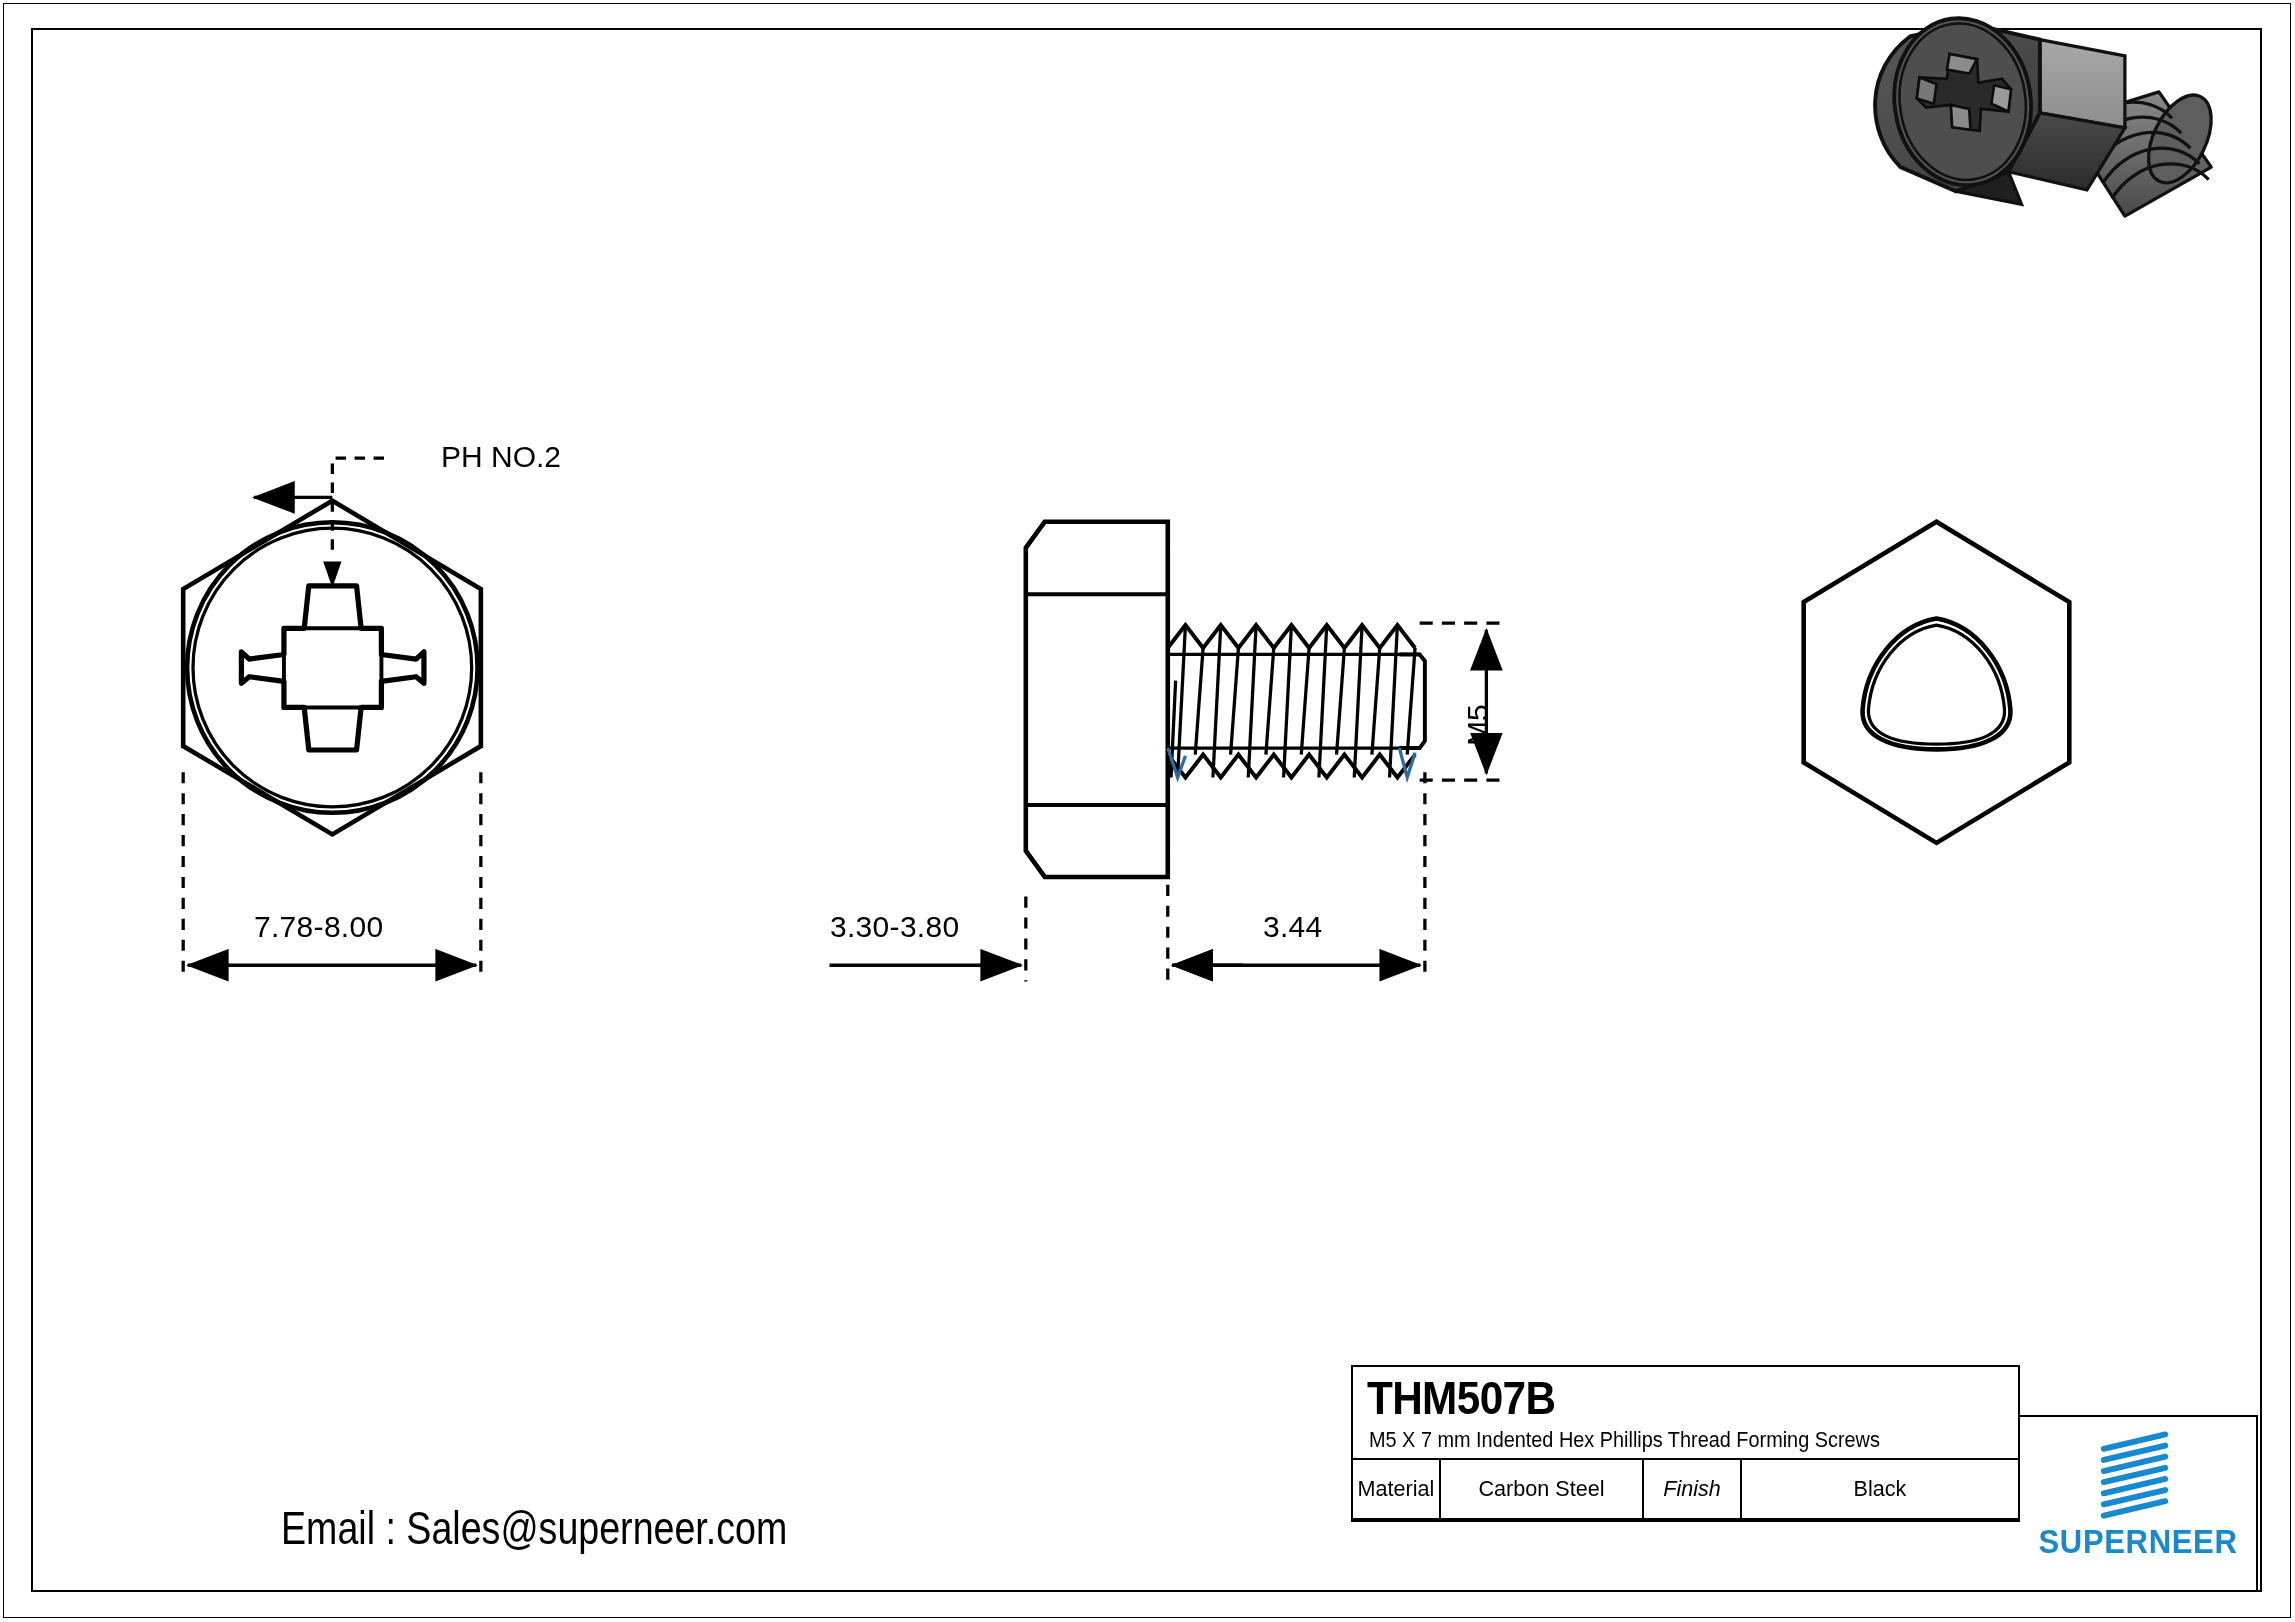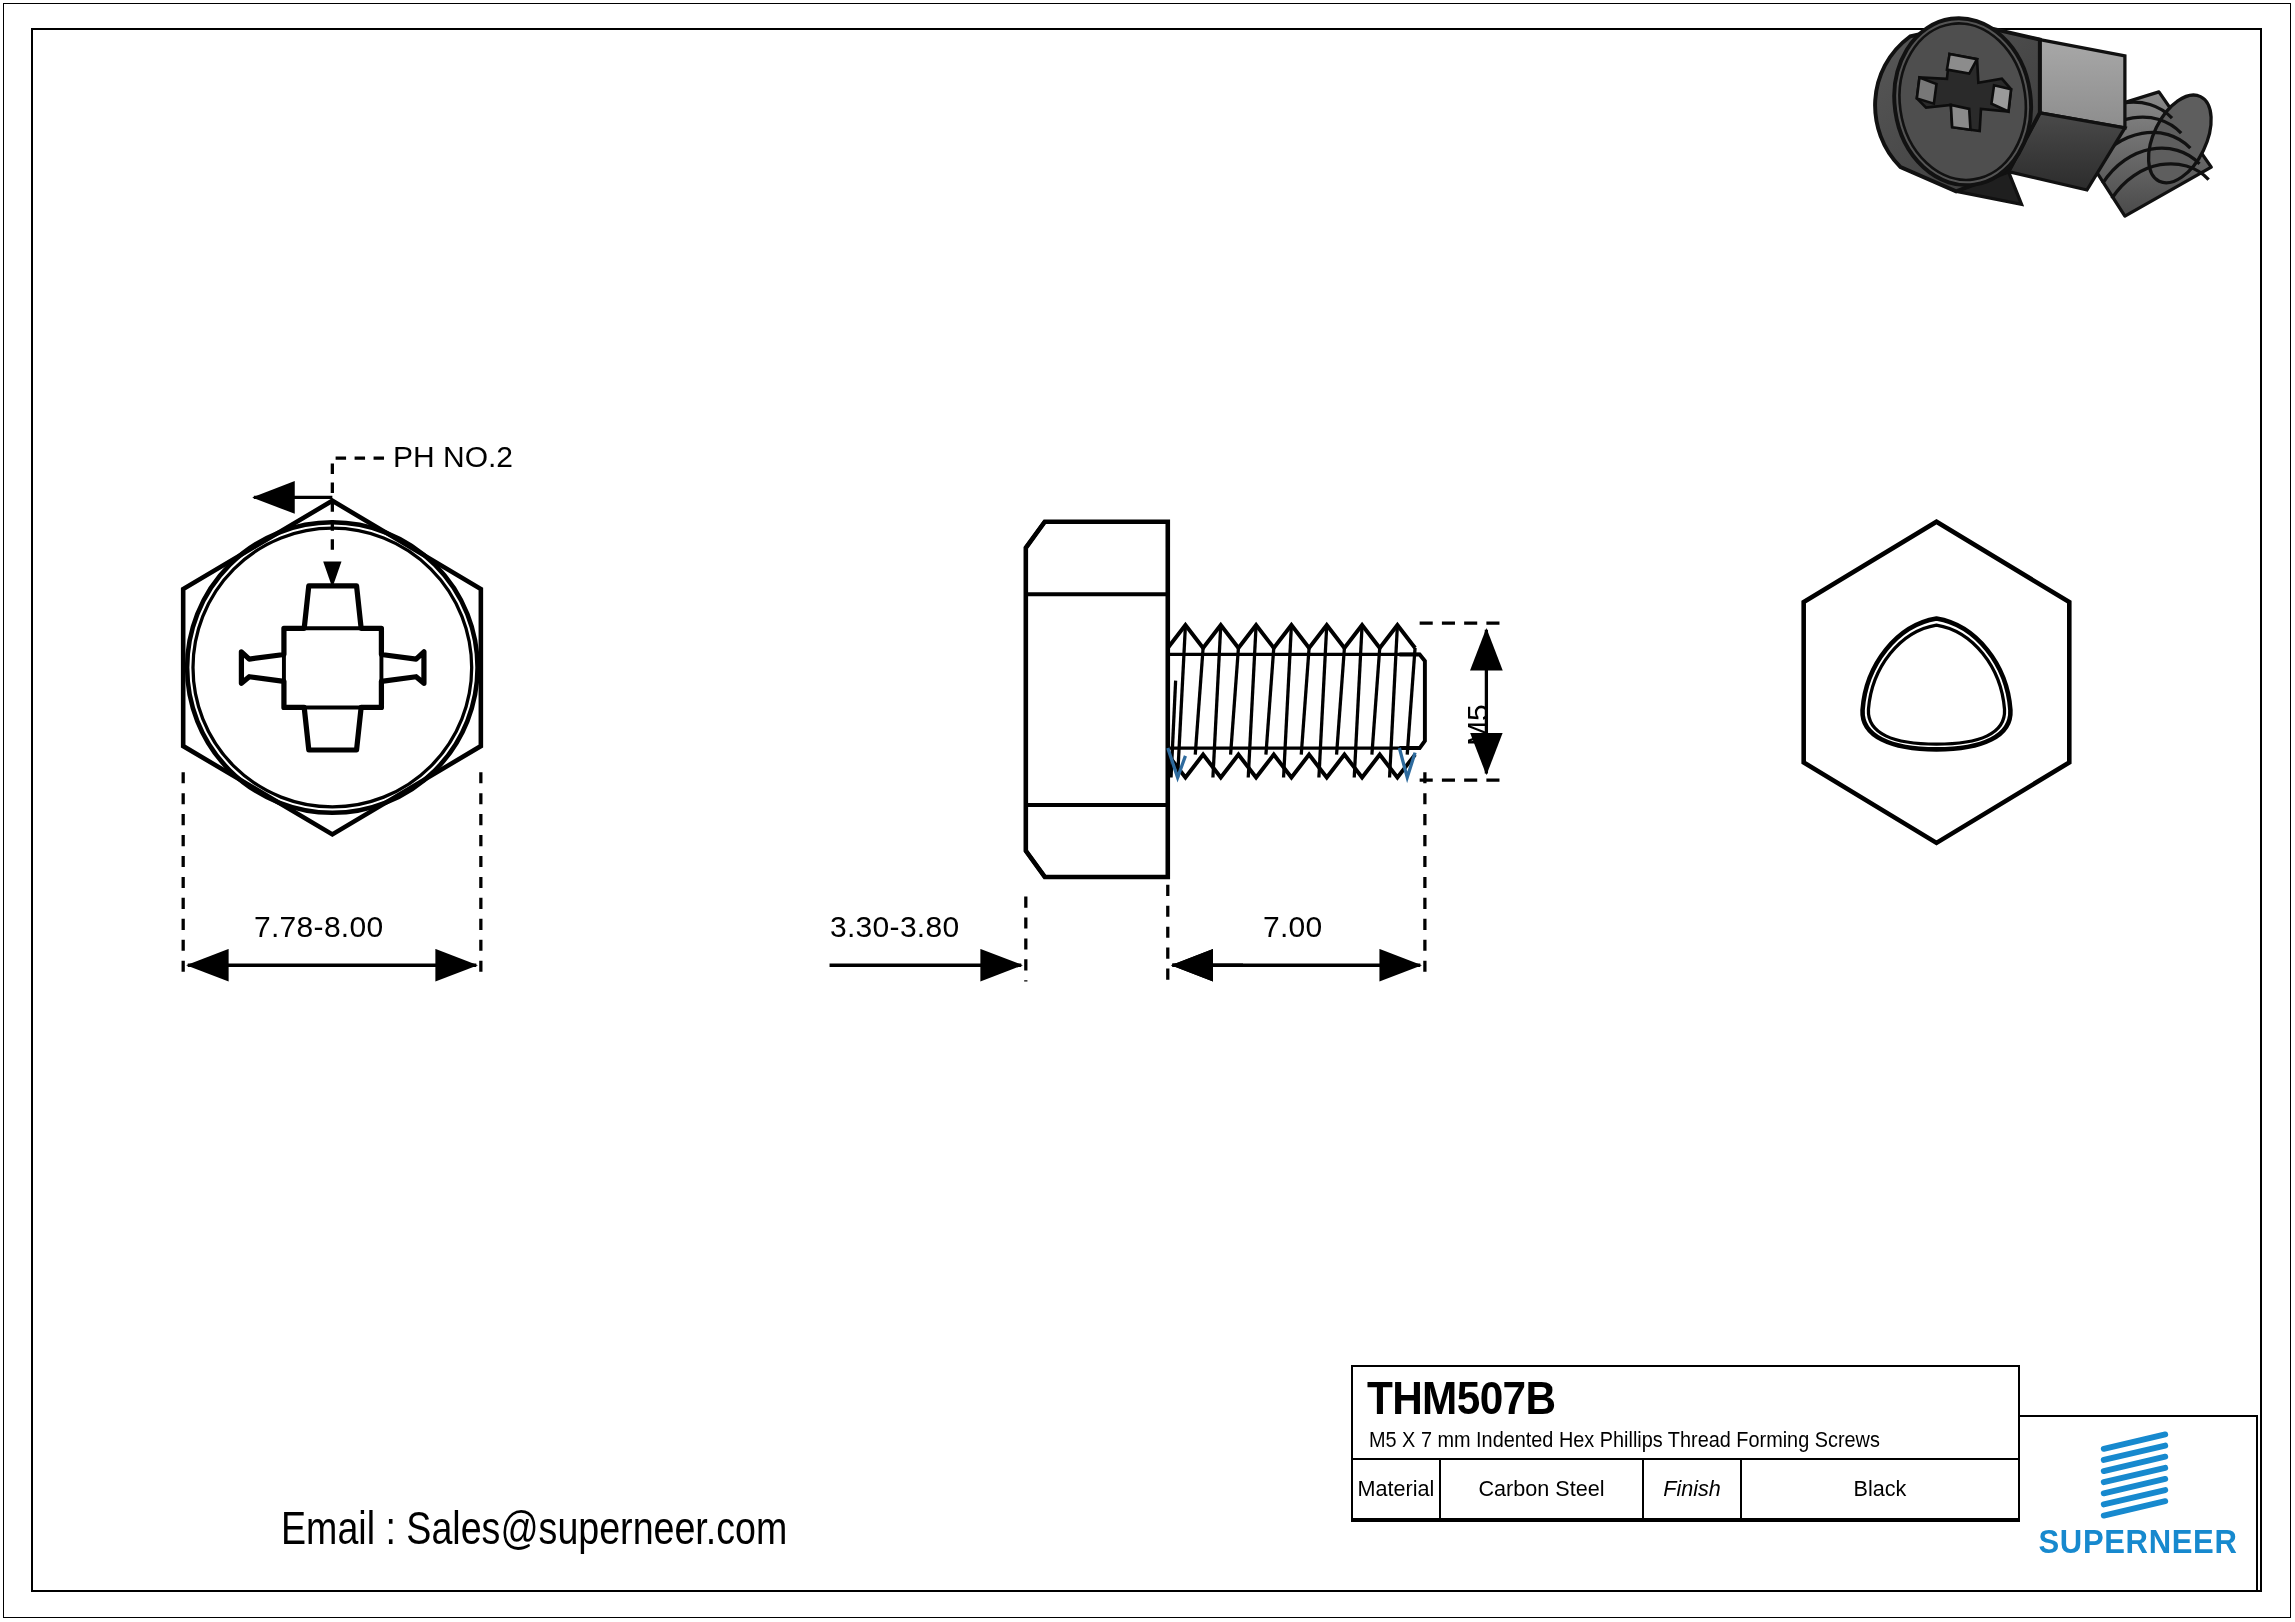--- a/index.html
+++ b/index.html
@@ -13,21 +13,21 @@
                 border:1px solid #000;box-sizing:border-box;}
   .inner-frame{position:absolute;left:31px;top:27.5px;width:2231px;height:1564px;
                border:2.6px solid #000;box-sizing:border-box;}
 
   
   .dwg{position:absolute;left:0;top:0;width:2295px;height:1623px;overflow:visible;}
 
   
   .txt{position:absolute;white-space:nowrap;font-family:"Liberation Sans","DejaVu Sans",sans-serif;}
   .dimtxt{font-size:30px;letter-spacing:0.3px;}
-  .ph-label{font-size:30px;}
+  .ph-label{font-size:30px;margin-left:48px;}
   .m5-label{font-size:30px;transform:rotate(-90deg);transform-origin:left top;}
 
   
   .email{position:absolute;left:281px;top:1500px;font-size:47px;font-weight:400;
          font-family:"Liberation Sans Narrow","Liberation Sans",sans-serif;
          transform:scaleX(0.80);transform-origin:left top;white-space:nowrap;}
 
   
   .tb{position:absolute;left:1351px;top:1365px;width:669px;height:157px;
       border:2.6px solid #000;box-sizing:border-box;background:#fff;}
@@ -240,21 +240,21 @@
       </g>
     </g>
   </svg>
 
   <div class="txt ph-label" style="left:393px;top:440px;">PH NO.2</div>
 
   <div class="txt dimtxt" style="left:254px;top:910px;">7.78-8.00</div>
 
   <div class="txt dimtxt" style="left:830px;top:910px;">3.30-3.80</div>
 
-  <div class="txt dimtxt" style="left:1263px;top:910px;">7.00</div>
+  <div class="txt dimtxt" style="left:1263px;top:910px;">3.44</div>
 
   <div class="txt m5-label" style="left:1461px;top:746px;">M5</div>
 
   <div class="email">Email : Sales@superneer.com</div>
 
   <div class="tb">
     <div class="tb-code">THM507B</div>
     <div class="tb-desc">M5 X 7 mm Indented Hex Phillips Thread Forming Screws</div>
 
     <div class="tb-rows">

